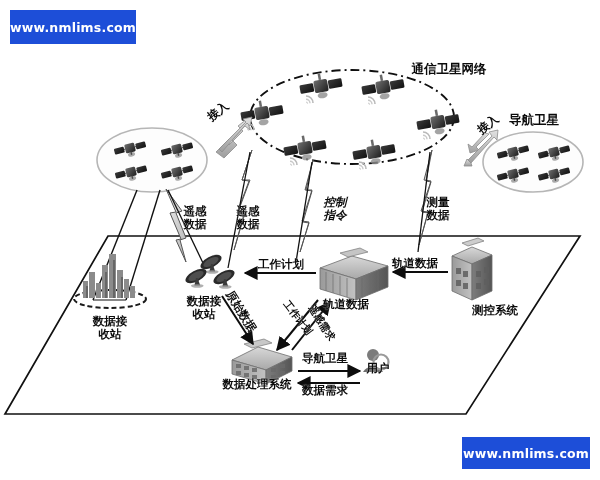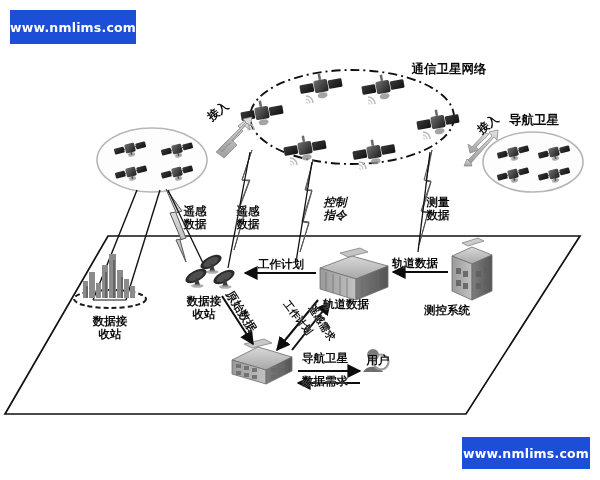--- a/index.html
+++ b/index.html
@@ -336,37 +336,38 @@
 
   <div class="lbl md" style="left:419px;top:196px;width:38px;">测量
 数据</div>
 
   <div class="lbl md" style="left:82px;top:315px;width:56px;">数据接
 收站</div>
 
   <div class="lbl md" style="left:176px;top:295px;width:56px;">数据接
 收站</div>
 
+  <div class="lbl md" style="left:209px;top:378px;width:96px;">数据处理系统</div>
 
   <div class="lbl md" style="left:311px;top:298px;width:70px;">轨道数据</div>
 
-  <div class="lbl md" style="left:412px;top:304px;width:70px;">测控系统</div>
-
-  <div class="lbl md" style="left:361px;top:354px;width:34px;">用户</div>
+  <div class="lbl md" style="left:460px;top:304px;width:70px;">测控系统</div>
+
+  <div class="lbl md" style="left:361px;top:362px;width:34px;">用户</div>
 
   <div class="lbl md" style="left:252px;top:258px;width:58px;">工作计划</div>
 
   <div class="lbl md" style="left:386px;top:257px;width:58px;">轨道数据</div>
 
   <div class="lbl md rot-p58" style="left:213px;top:305px;width:56px;">原始数据</div>
 
   <div class="lbl sm rot-p52" style="left:272px;top:312px;width:52px;">工作计划</div>
 
   <div class="lbl sm rot-p58" style="left:296px;top:317px;width:52px;">遥感需求</div>
 
   <div class="lbl md" style="left:294px;top:352px;width:62px;">导航卫星</div>
 
-  <div class="lbl md" style="left:294px;top:376px;width:62px;font-family:Liberation Mono, monospace;">数据需求</div>
+  <div class="lbl md" style="left:294px;top:384px;width:62px;">数据需求</div>
 
   <div class="wm" id="wm-top">www.nmlims.com</div>
   <div class="wm" id="wm-bottom">www.nmlims.com</div>
 
 </div>
 
 </body></html>

